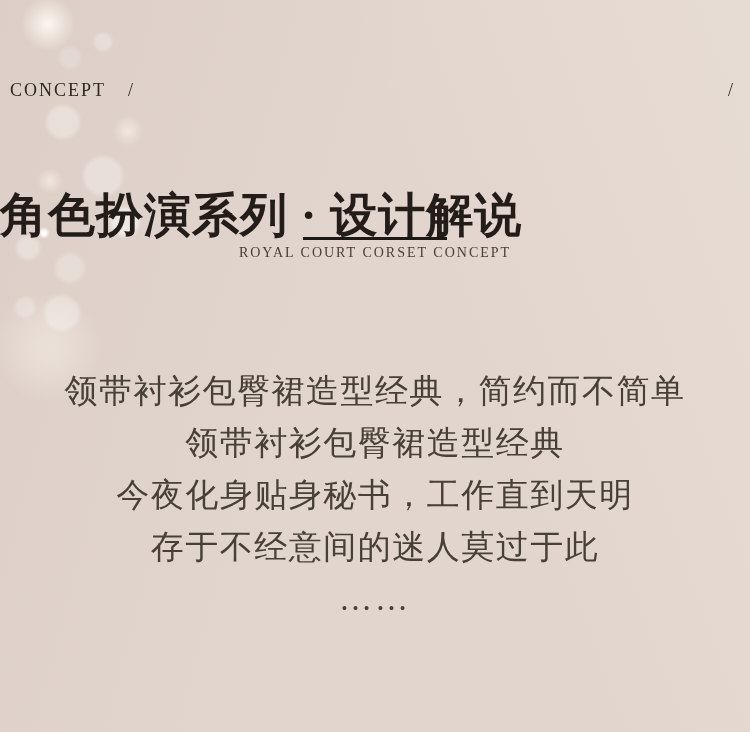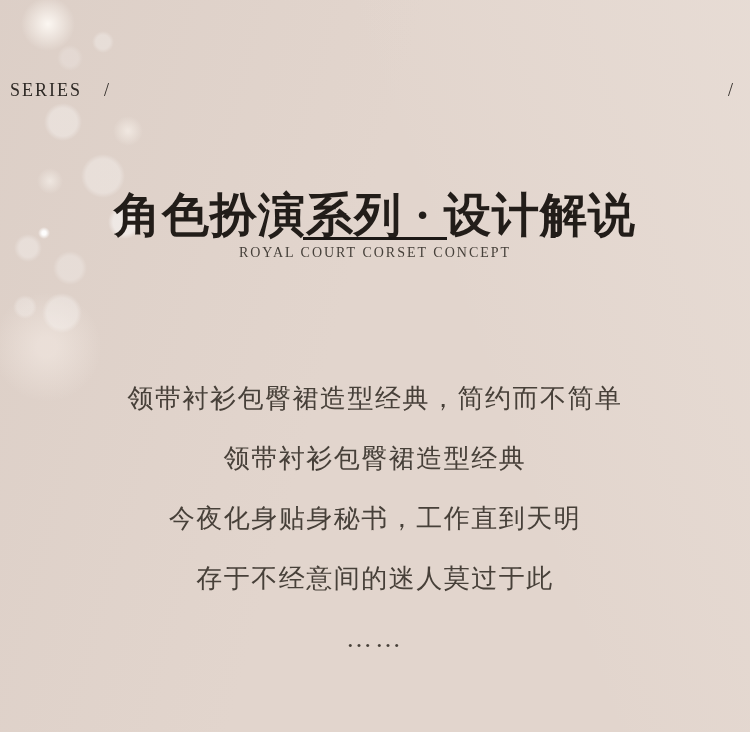--- a/index.html
+++ b/index.html
@@ -49,21 +49,21 @@
     font-size: 18px;
     color: #2e2925;
     letter-spacing: 2px;
   }
   .header .group { display: flex; align-items: baseline; }
   .header .sep-left  { margin-left: 22px; }
   .header .sep-right { margin-right: 10px; }
   .main-title {
     position: absolute;
     top: 156px; left: 0; width: 750px;
-    text-align: center;
+    text-align: left;
     font-size: 47px;
     font-weight: 600;
     letter-spacing: 1px;
     color: #221d19;
     line-height: 1.2;
   }
   .title-divider {
     position: absolute;
     top: 237px; left: 303px;
     width: 144px; height: 3px;
@@ -77,37 +77,37 @@
     letter-spacing: 2px;
     color: #46403a;
   }
   .body-copy {
     position: absolute;
     top: 363px; left: 0; width: 750px;
     text-align: center;
     color: #474039;
   }
   .body-copy p {
-    margin: 12px;
-    font-size: 26px;
+    margin: 4px;
+    font-size: 33px;
     line-height: 48px;
     letter-spacing: 1.5px;
   }
   .body-copy p.ellipsis { letter-spacing: 3px; }
 </style>
 </head>
 <body>
 
 <div class="page">
   <div class="bg-tint"></div>
   <div class="bokeh-layer"></div>
 
   <div class="header">
     <div class="group">
-      <span>SERIES</span>
+      <span>CONCEPT</span>
       <span class="sep-left">/</span>
     </div>
     <div class="group">
       <span class="sep-right">/</span>
     </div>
   </div>
 
   <h1 class="main-title">角色扮演系列 · 设计解说</h1>
 
   <div class="title-divider"></div>

